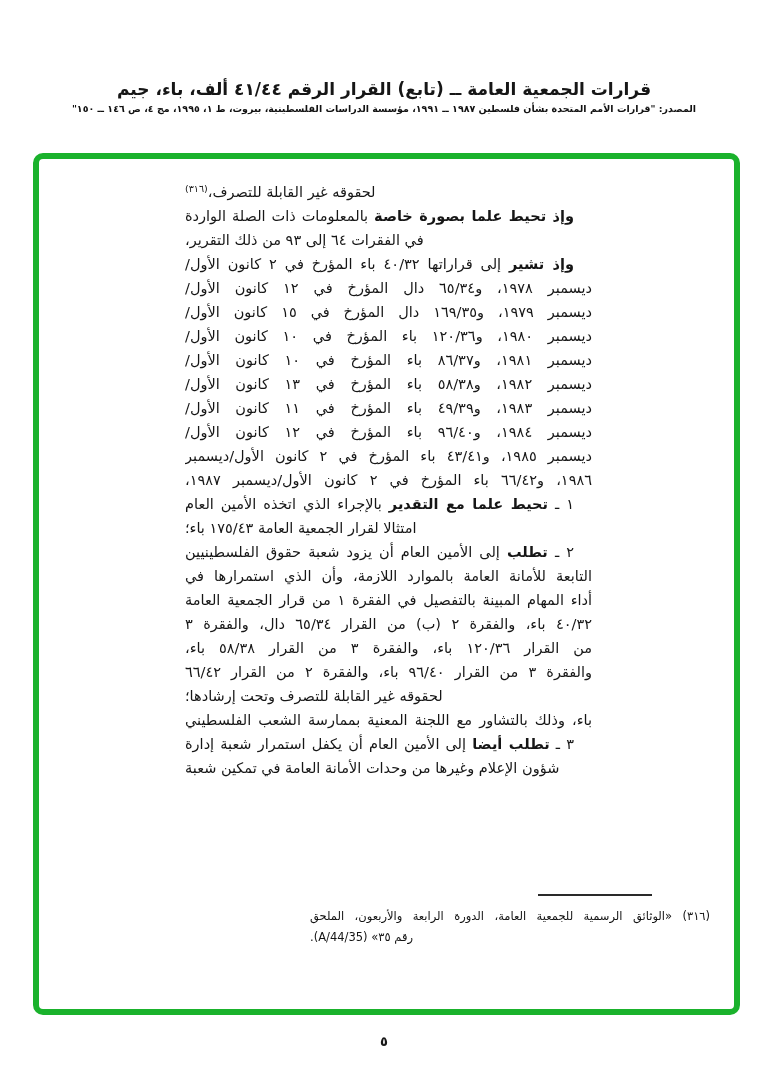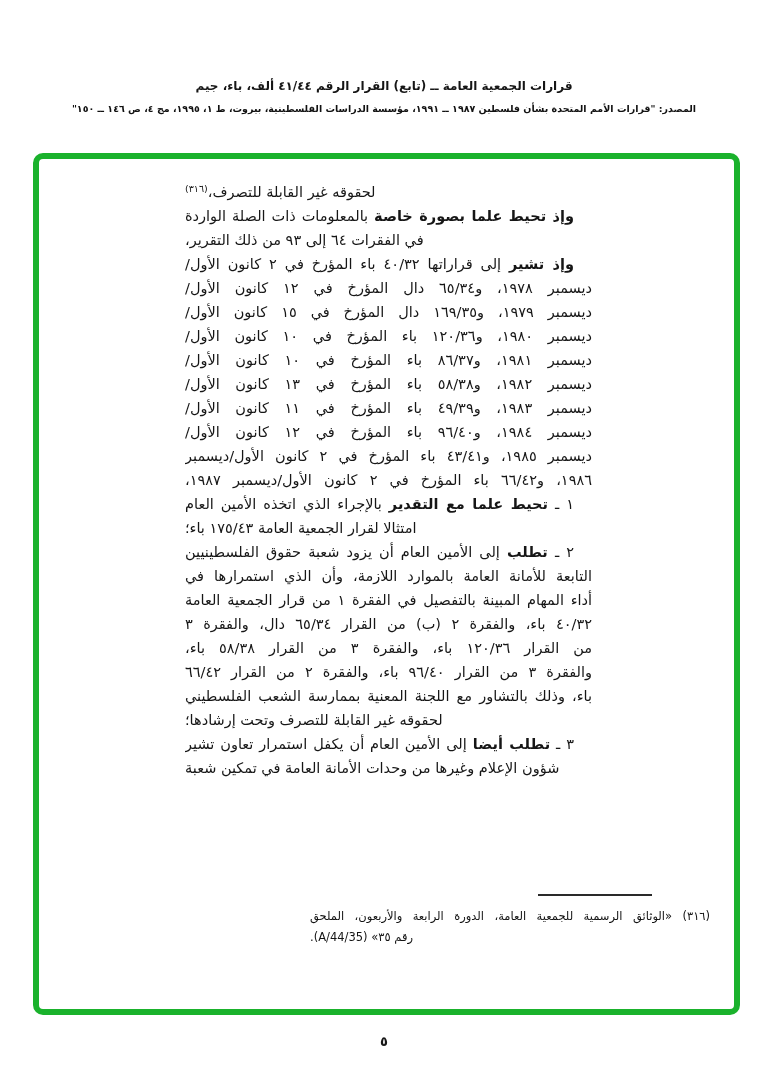--- a/index.html
+++ b/index.html
@@ -1,19 +1,19 @@
 <!DOCTYPE html>
 <html lang="ar"><head>
 <meta charset="utf-8">
 <style>
   html,body{margin:0;padding:0;background:#ffffff;}
   .page{position:relative;width:768px;height:1085px;background:#ffffff;overflow:hidden;
         font-family:"DejaVu Sans",sans-serif;color:#161616;}
   .hdr-title{position:absolute;top:79px;left:0;width:768px;text-align:center;
-             direction:rtl;font-weight:bold;font-size:12px;letter-spacing:0;}
+             direction:rtl;font-weight:bold;font-size:17px;letter-spacing:0;}
   .hdr-src{position:absolute;top:103px;left:0;width:768px;text-align:center;
            direction:rtl;font-weight:bold;font-size:9.5px;color:#111;}
   .green-box{position:absolute;left:33px;top:153px;width:695px;height:850px;
              border:6px solid #1ab22c;border-radius:10px;background:transparent;}
   .text-block{position:absolute;top:180px;right:176px;width:407px;direction:rtl;
               font-size:14.5px;}
   .line{height:24px;line-height:24px;overflow:hidden;white-space:normal;}
   .line.j{text-align:justify;text-align-last:justify;}
   .line.r{text-align:left;}
   .line.ind{padding-right:18px;}
@@ -53,23 +53,23 @@
       <div class="line j"><span>ديسمبر ١٩٨٥، و٤٣/٤١ باء المؤرخ في ٢ كانون الأول/ديسمبر</span></div>
       <div class="line j"><span>١٩٨٦، و٦٦/٤٢ باء المؤرخ في ٢ كانون الأول/ديسمبر ١٩٨٧،</span></div>
       <div class="line j ind"><span>١ ـ </span><span class="b">تحيط علما مع التقدير</span><span> بالإجراء الذي اتخذه الأمين العام</span></div>
       <div class="line r"><span>امتثالا لقرار الجمعية العامة ١٧٥/٤٣ باء؛</span></div>
       <div class="line j ind"><span>٢ ـ </span><span class="b">تطلب</span><span> إلى الأمين العام أن يزود شعبة حقوق الفلسطينيين</span></div>
       <div class="line j"><span>التابعة للأمانة العامة بالموارد اللازمة، وأن الذي استمرارها في</span></div>
       <div class="line j"><span>أداء المهام المبينة بالتفصيل في الفقرة ١ من قرار الجمعية العامة</span></div>
       <div class="line j"><span>٤٠/٣٢ باء، والفقرة ٢ (ب) من القرار ٦٥/٣٤ دال، والفقرة ٣</span></div>
       <div class="line j"><span>من القرار ١٢٠/٣٦ باء، والفقرة ٣ من القرار ٥٨/٣٨ باء،</span></div>
       <div class="line j"><span>والفقرة ٣ من القرار ٩٦/٤٠ باء، والفقرة ٢ من القرار ٦٦/٤٢</span></div>
+      <div class="line r"><span>لحقوقه غير القابلة للتصرف وتحت إرشادها؛</span></div>
       <div class="line j"><span>باء، وذلك بالتشاور مع اللجنة المعنية بممارسة الشعب الفلسطيني</span></div>
-      <div class="line r"><span>لحقوقه غير القابلة للتصرف وتحت إرشادها؛</span></div>
-      <div class="line j ind"><span>٣ ـ </span><span class="b">تطلب أيضا</span><span> إلى الأمين العام أن يكفل استمرار تعاون تشير</span></div>
+      <div class="line j ind"><span>٣ ـ </span><span class="b">تطلب أيضا</span><span> إلى الأمين العام أن يكفل استمرار شعبة إدارة</span></div>
       <div class="line r"><span>شؤون الإعلام وغيرها من وحدات الأمانة العامة في تمكين شعبة</span></div>
     </div>
 
   <div class="fn-divider"></div>
 
   <div class="footnote">
     <div class="fn1">(٣١٦) «الوثائق الرسمية للجمعية العامة، الدورة الرابعة والأربعون، الملحق</div>
     <div class="fn2">رقم ٣٥» (A/44/35).</div>
   </div>
 

